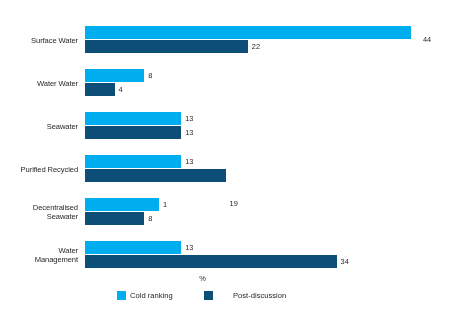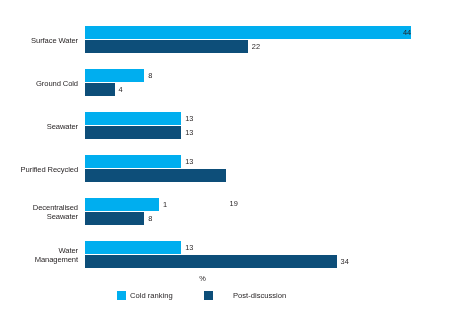--- a/index.html
+++ b/index.html
@@ -130,30 +130,30 @@
 <body>
 
 <div id="chart-root">
 
   <div id="plot-area">
 
     <div class="bar-group" style="top:25px;">
       <div class="cat-label one-line">Surface Water</div>
       <div class="bar-row light">
         <div class="bar light" style="width:325.6px;"></div>
-        <div class="bar-value" style="left:318px;">44</div>
+        <div class="bar-value" style="left:338px;margin-top:7px;">44</div>
       </div>
       <div class="bar-row dark">
         <div class="bar dark" style="width:162.8px;"></div>
         <div class="bar-value" style="left:166.8px;">22</div>
       </div>
     </div>
 
     <div class="bar-group" style="top:68px;">
-      <div class="cat-label one-line">Ground Cold</div>
+      <div class="cat-label one-line">Water Water</div>
       <div class="bar-row light">
         <div class="bar light" style="width:59.2px;"></div>
         <div class="bar-value" style="left:63.2px;">8</div>
       </div>
       <div class="bar-row dark">
         <div class="bar dark" style="width:29.6px;"></div>
         <div class="bar-value" style="left:33.6px;">4</div>
       </div>
     </div>
 

